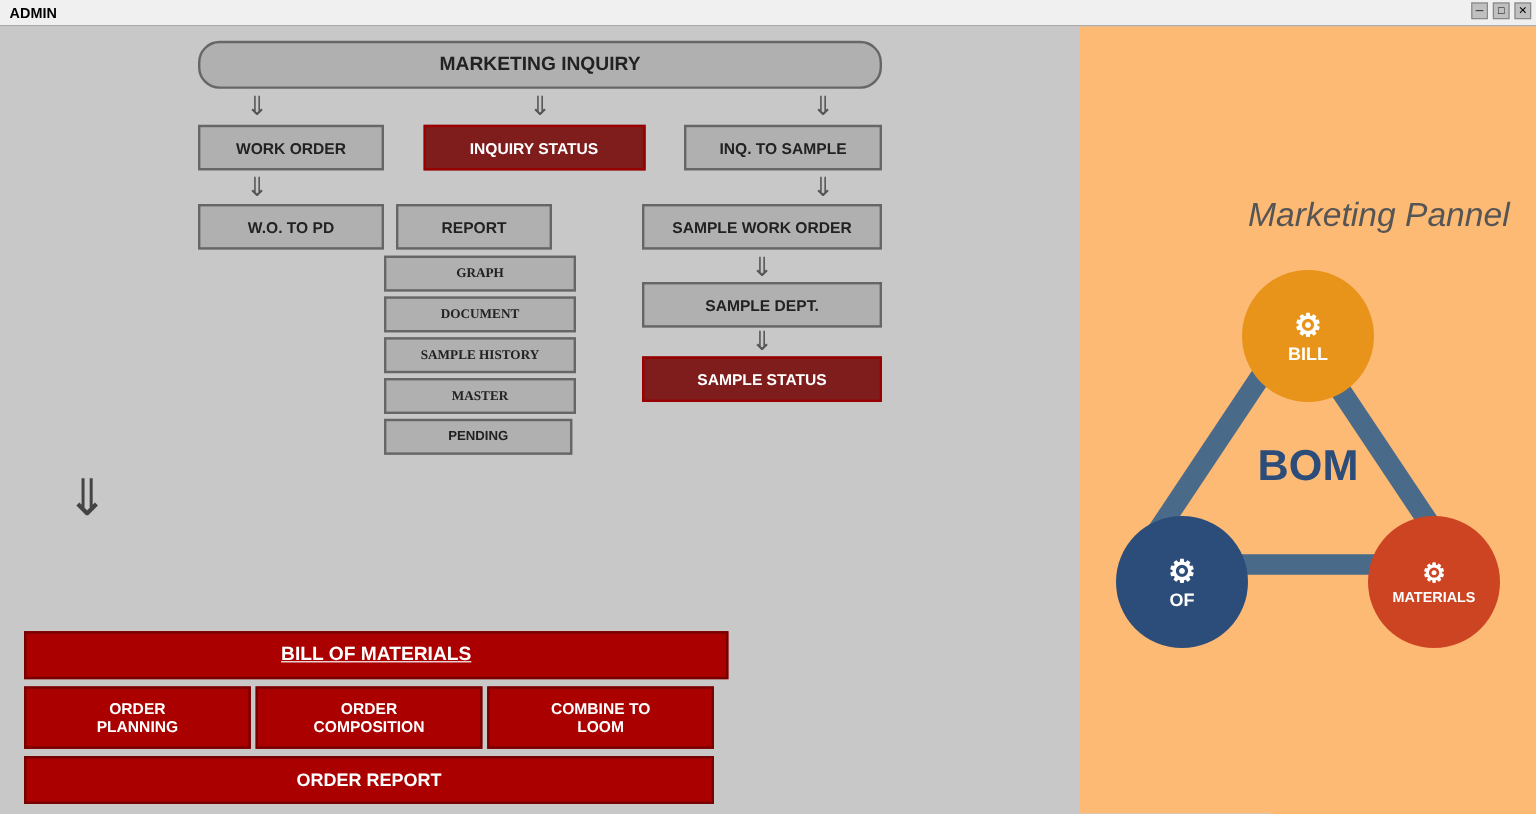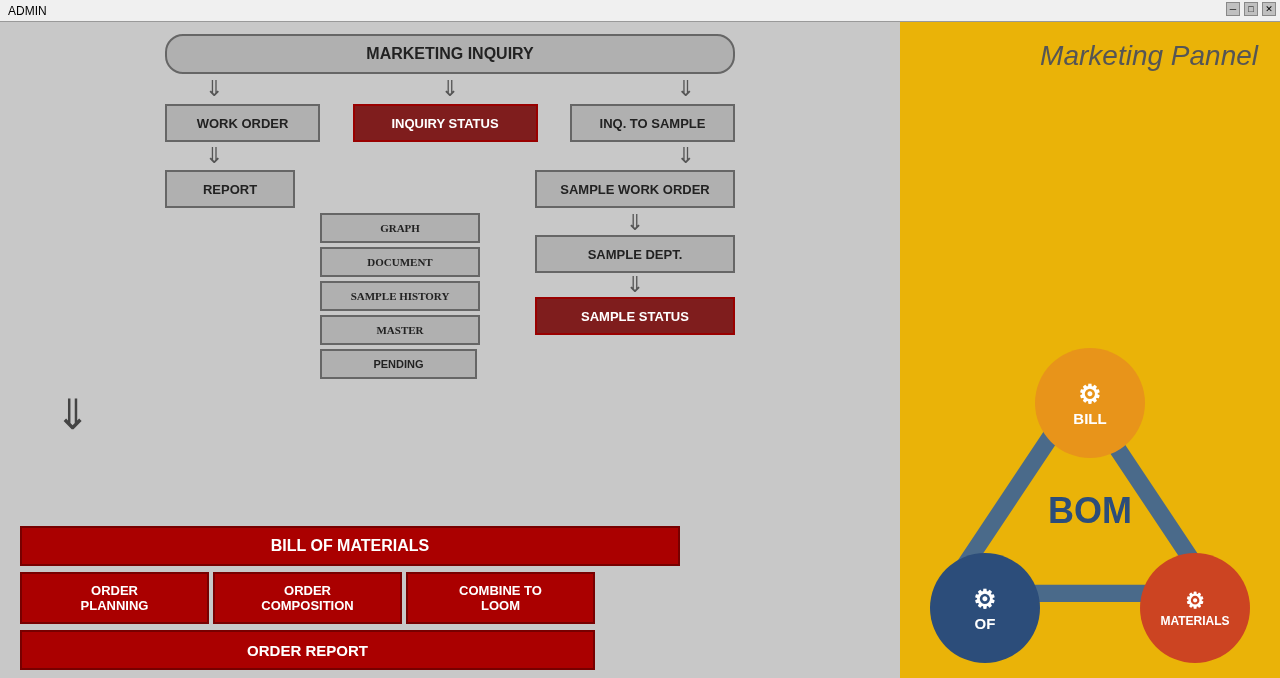--- a/index.html
+++ b/index.html
@@ -16,21 +16,21 @@
       background: #f0f0f0;
       height: 22px;
       display: flex;
       align-items: center;
       padding: 0 8px;
       border-bottom: 1px solid #999;
       position: relative;
     }
     .titlebar-title {
       font-size: 12px;
-      font-weight: normal;
+      font-weight: bold;
     }
     .titlebar-controls {
       position: absolute;
       right: 4px;
       top: 2px;
       display: flex;
       gap: 4px;
     }
     .titlebar-btn {
       width: 14px;
@@ -54,25 +54,25 @@
     .left-panel {
       width: 900px;
       background: #c8c8c8;
       padding: 12px 20px;
       position: relative;
     }
 
     
     .right-panel {
       flex: 1;
-      background: #eab308;
-      display: flex;
-      flex-direction: column;
-      align-items: center;
-      justify-content: space-between;
+      background: #fdba74;
+      display: flex;
+      flex-direction: column;
+      align-items: center;
+      justify-content: center;
       padding: 10px;
       position: relative;
     }
 
     .marketing-pannel-title {
       font-size: 28px;
       font-style: italic;
       color: #555;
       text-align: right;
       padding: 8px 12px 0 0;
@@ -176,23 +176,24 @@
 
     
     .bottom-section {
       position: absolute;
       bottom: 8px;
       left: 20px;
       width: 580px;
     }
 
     .bill-box {
-      width: 660px;
+      width: 587px;
       height: 40px;
       margin-bottom: 6px;
+      text-decoration: underline;
     }
 
     .row-sub-buttons {
       display: flex;
       gap: 4px;
       width: 575px;
       margin-bottom: 6px;
     }
 
     .sub-btn {
@@ -331,20 +332,21 @@
         <div class="flow-box" style="width:165px;height:38px;">INQ. TO SAMPLE</div>
       </div>
 
       <div style="display:flex;width:570px;margin:0 auto;justify-content:space-between;padding:0 40px;height:28px;">
         <span class="arrow">⇓</span>
         <span class="arrow" style="visibility:hidden;">⇓</span>
         <span class="arrow">⇓</span>
       </div>
 
       <div class="row-boxes-2" style="width:570px;margin:0 auto;">
+        <div class="flow-box" style="width:155px;height:38px;">W.O. TO PD</div>
         <div class="flow-box" style="width:130px;height:38px;">REPORT</div>
         <div style="flex:1"></div>
         <div class="flow-box" style="width:200px;height:38px;">SAMPLE WORK ORDER</div>
       </div>
 
       <div style="display:flex;width:570px;margin:0 auto;margin-top:5px;align-items:flex-start;">
 
         <div style="width:155px;"></div>
 
         <div class="sub-boxes" style="margin-left:0px;">

